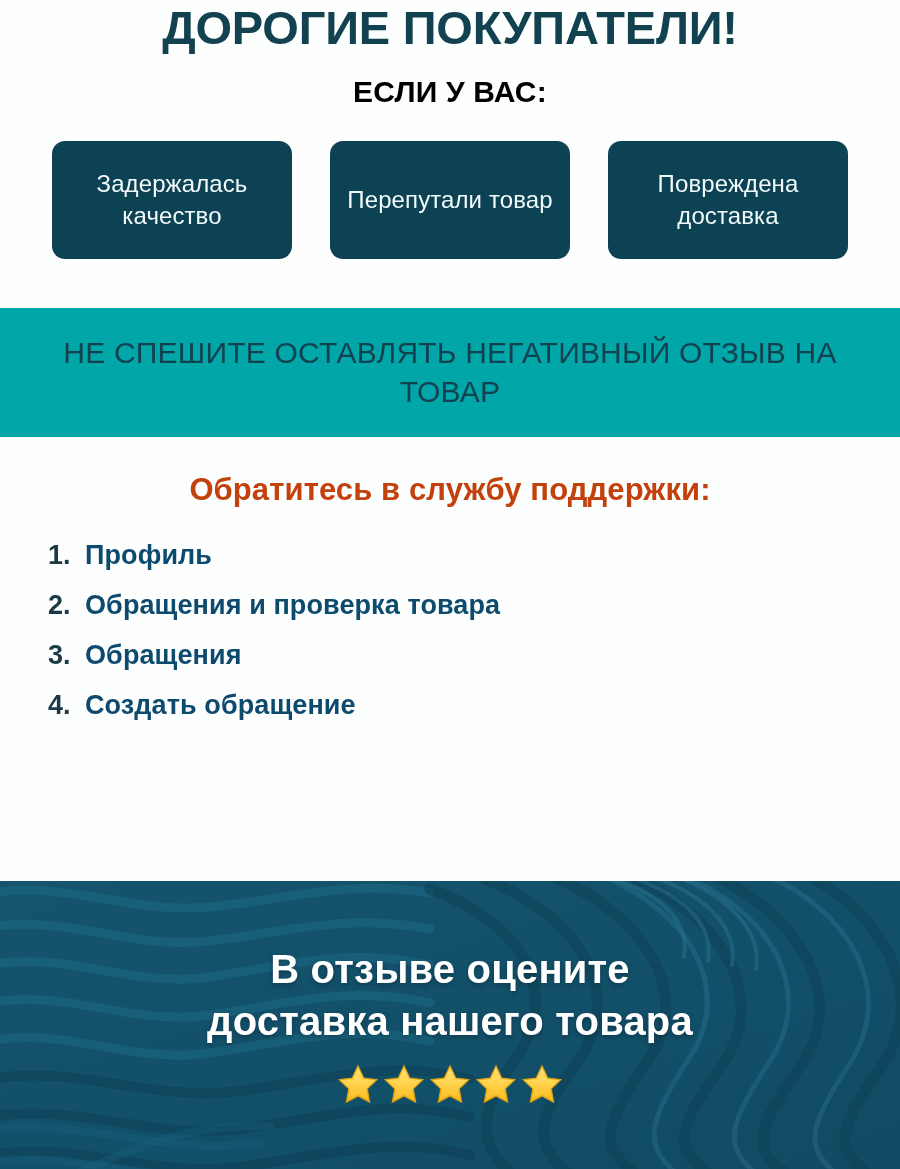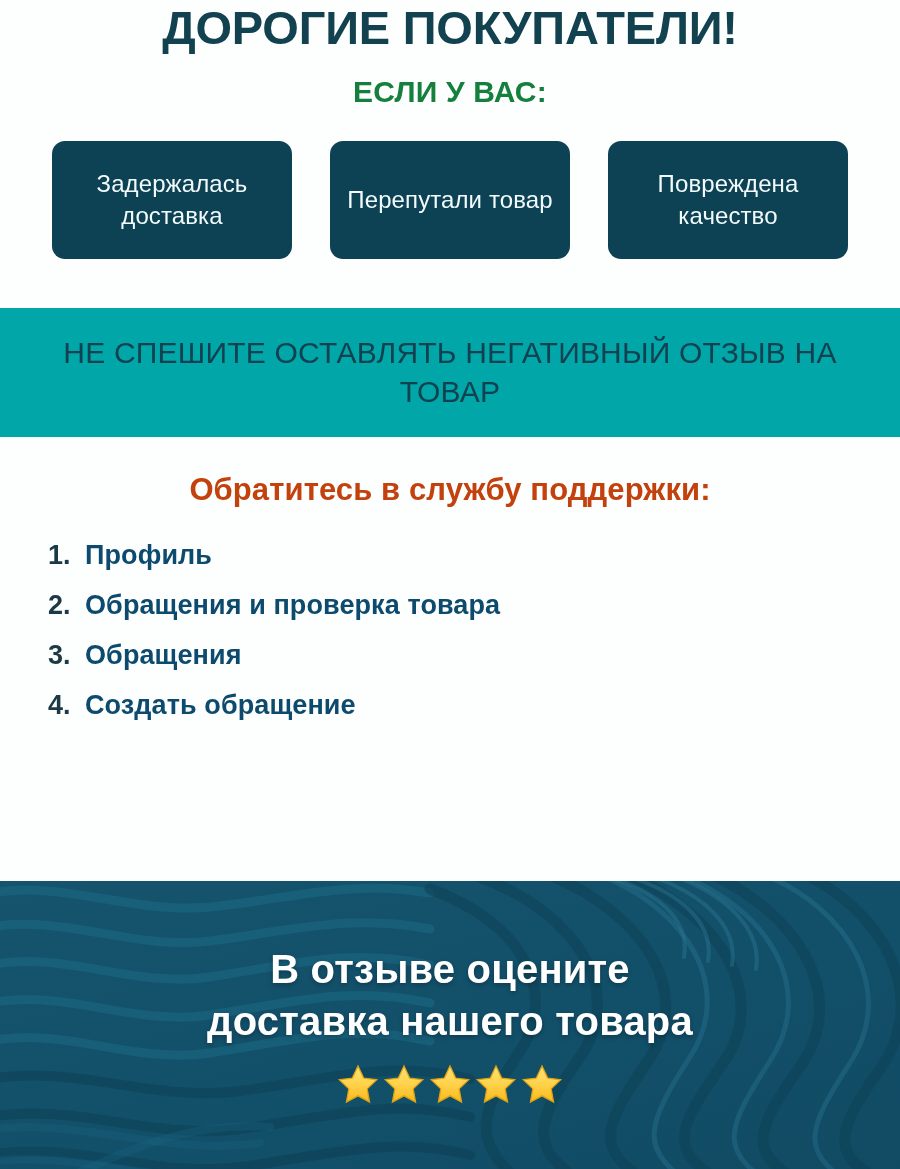--- a/index.html
+++ b/index.html
@@ -35,21 +35,21 @@
     letter-spacing: -0.2px;
     color: #12414f;
     line-height: 1.0;
     margin: 0;
     padding-top: 4px;
     white-space: nowrap;
   }
   .sub-title {
     font-size: 30px;
     font-weight: 700;
-    color: #15803d;
+    color: #000000;
     margin: 0;
     padding-top: 24px;
     letter-spacing: 0.2px;
   }
 
   
   .cards-row {
     display: flex;
     justify-content: center;
     gap: 38px;
@@ -183,27 +183,27 @@
 
 <div class="page">
 
   <div class="headline-block">
     <div class="main-title">ДОРОГИЕ ПОКУПАТЕЛИ!</div>
     <div class="sub-title">ЕСЛИ У ВАС:</div>
   </div>
 
   <div class="cards-row">
     <div class="card">
-      <span class="card-label">Задержалась доставка</span>
+      <span class="card-label">Задержалась качество</span>
     </div>
     <div class="card">
       <span class="card-label">Перепутали товар</span>
     </div>
     <div class="card">
-      <span class="card-label">Повреждена качество</span>
+      <span class="card-label">Повреждена доставка</span>
     </div>
   </div>
 
   <div class="teal-banner">
     <div class="teal-banner-text">НЕ СПЕШИТЕ ОСТАВЛЯТЬ НЕГАТИВНЫЙ ОТЗЫВ НА ТОВАР</div>
   </div>
 
   <div class="support-section">
     <div class="support-title">Обратитесь в службу поддержки:</div>
     <ol class="steps">

